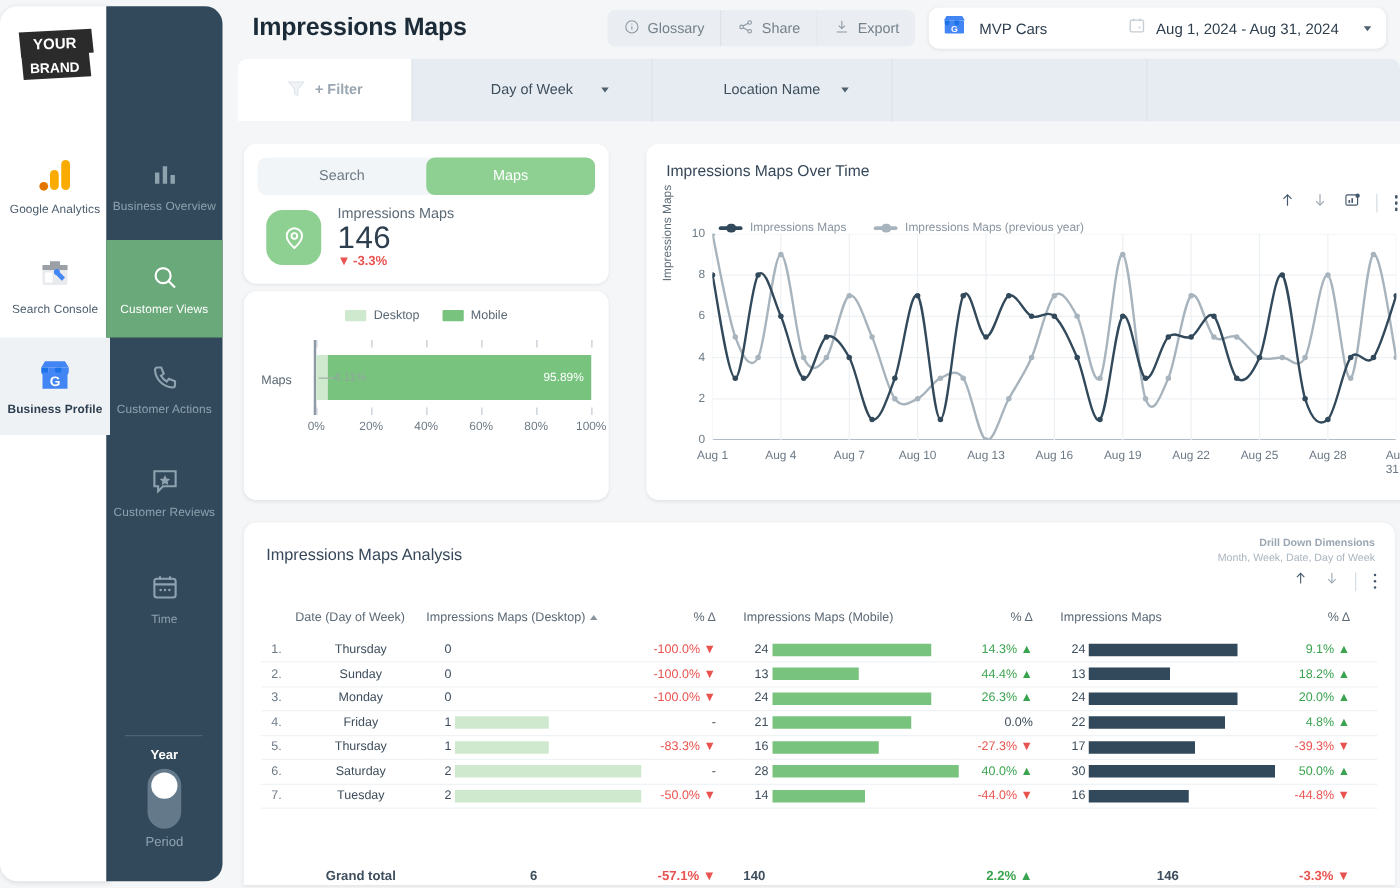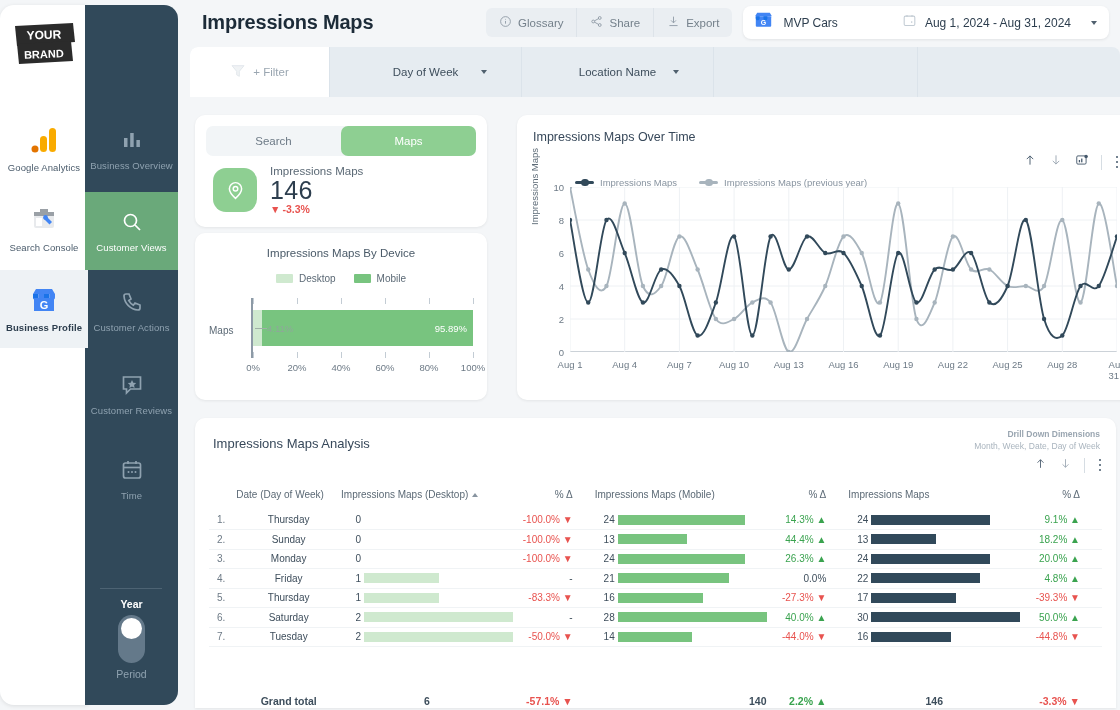--- a/index.html
+++ b/index.html
@@ -101,20 +101,21 @@
     position: absolute; left: 190px; top: 47px; width: 930px; height: 50px;
     background: #e6ecf1; border-radius: 8px 8px 0 0; display: flex; align-items: stretch;
   }
   .filter-cell {
     display: flex; align-items: center; justify-content: center;
     border-right: 1px solid #dbe3ea; font-size: 11.5px; color: #3e4e5c; cursor: pointer;
   }
   .filter-add {
     width: 140px; background: #ffffff; border-radius: 8px 0 0 0; gap: 7px;
     color: #9aa6b1;
+    font-weight: bold;
   }
   .filter-dd { width: 192px; position: relative; }
   .filter-dd .caret { position: absolute; right: 34px; width: 0; height: 0;
     border-left: 3.5px solid transparent; border-right: 3.5px solid transparent; border-top: 4.5px solid #50606e; }
   .filter-blank { flex: 1; }
 
   
   .card { background: #ffffff; border-radius: 10px; box-shadow: 0 1px 3px rgba(0,0,0,.07); position: absolute; }
 
   .kpi-card { left: 195px; top: 115px; width: 292px; height: 112px; }
@@ -421,21 +422,20 @@
       <div class="kpi-value">146</div>
       <div class="kpi-delta">
         <span>▼</span>
         <span>-3.3%</span>
       </div>
     </div>
   </div>
 </div>
 
 <div class="card device-card">
-  <div class="device-title">Impressions Maps By Device</div>
   <div class="legend-row">
     <div class="legend-item">
       <span class="legend-swatch" style="background:#cfe9cf"></span>
       <span>Desktop</span>
     </div>
     <div class="legend-item">
       <span class="legend-swatch" style="background:#78c47f"></span>
       <span>Mobile</span>
     </div>
   </div>
@@ -837,20 +837,20 @@
               <div class="bar-fill total" style="width:53.333333333333336%"></div>
             </div>
           </td>
           <td class="c-pct down">-44.8% ▼</td>
         </tr>
         <tr class="grand-row" style="height: 60px;">
           <td style="vertical-align: bottom;"></td>
           <td class="c-day" style="vertical-align: bottom;">Grand total</td>
           <td colspan="2" style="text-align: center; vertical-align: bottom;">6</td>
           <td class="c-pct down" style="vertical-align: bottom;">-57.1% ▼</td>
-          <td colspan="2" style="text-align: right; vertical-align: bottom;">140</td>
+          <td colspan="2" style="text-align: left; vertical-align: bottom;">140</td>
           <td class="c-pct up" style="vertical-align: bottom;">2.2% ▲</td>
           <td colspan="2" style="text-align: center; vertical-align: bottom;">146</td>
           <td class="c-pct down" style="vertical-align: bottom;">-3.3% ▼</td>
         </tr>
       </tbody>
   </table>
 </div>
 
 </body></html>

